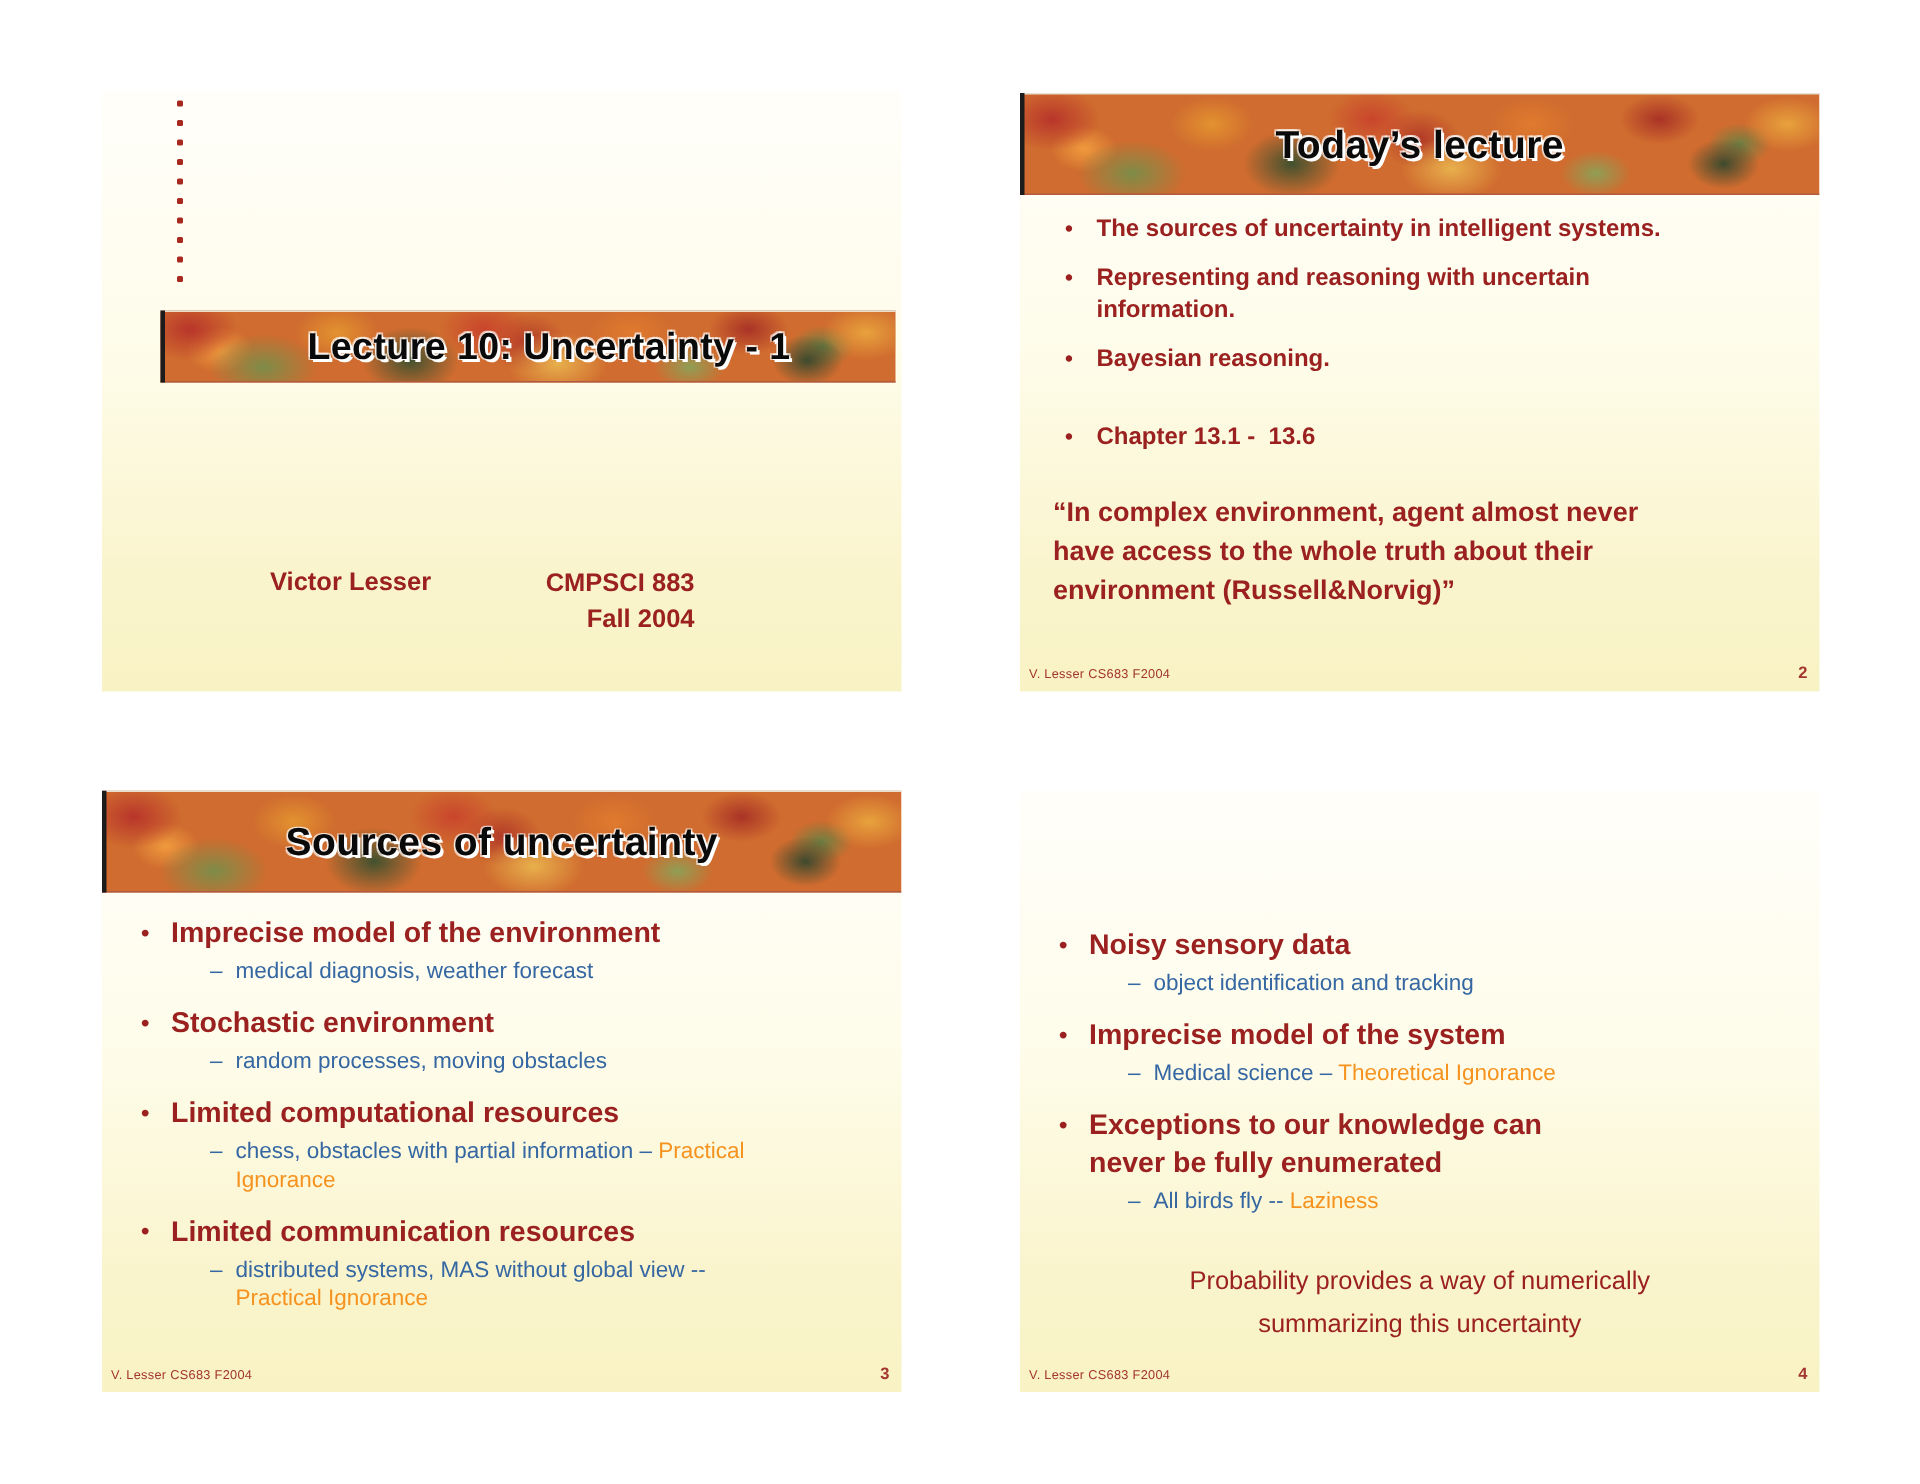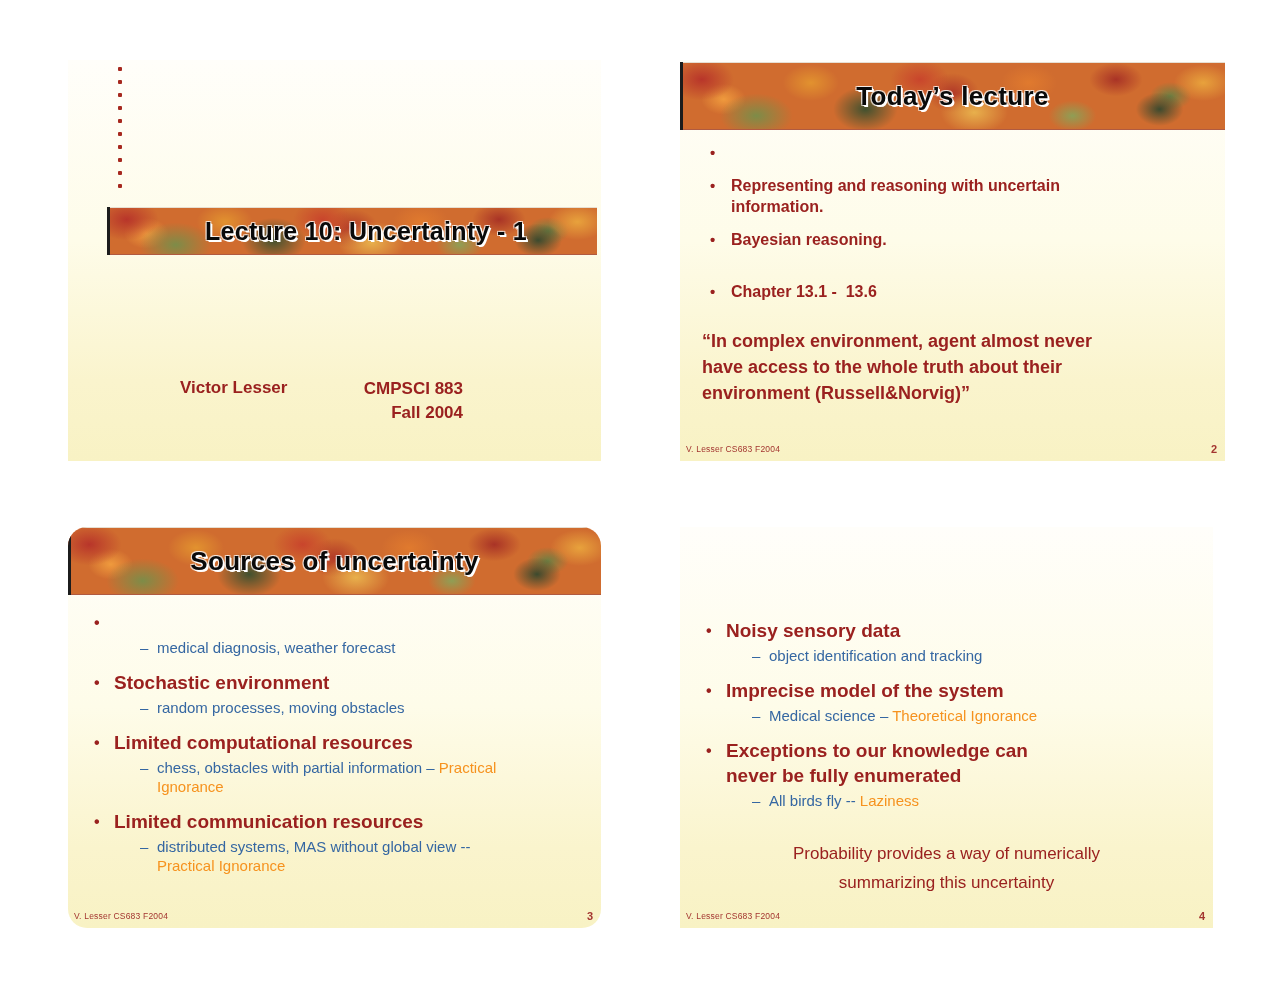--- a/index.html
+++ b/index.html
@@ -6,22 +6,22 @@
   body{
     width:1280px;height:989px;position:relative;background:#ffffff;
     font-family:"Liberation Sans","DejaVu Sans",sans-serif;
     -webkit-font-smoothing:antialiased;
   }
   .slide{
     position:absolute;width:533px;height:401px;overflow:hidden;
     background:linear-gradient(180deg,#fffefa 0%,#fefce9 45%,#faf4cd 80%,#f8f2c4 100%);
   }
   #slide-1{left:68px;top:60px;}
-  #slide-2{left:680px;top:60px;padding-left:12px;}
-  #slide-3{left:68px;top:527px;border-radius:19px;}
+  #slide-2{left:680px;top:60px;}
+  #slide-3{left:68px;top:527px;}
   #slide-4{left:680px;top:527px;}
 
   
   .banner{
     position:absolute;height:66px;left:0;right:0;
     background-color:#d06c2f;
     background-image:
       radial-gradient(ellipse 46px 30px at 4% 25%,#b8352a 0%,rgba(184,53,42,0) 70%),
       radial-gradient(ellipse 52px 32px at 14% 80%,#7d8c48 0%,rgba(125,140,72,0) 70%),
       radial-gradient(ellipse 40px 26px at 24% 30%,#e2922f 0%,rgba(226,146,47,0) 70%),
@@ -126,20 +126,21 @@
   </div>
 </div>
 
 <div class="slide" id="slide-2">
   <div class="banner">
     <div class="banner-title">Today’s lecture</div>
   </div>
   <div class="s2-content">
     <div class="s2-bullet">
       <span class="mark">•</span>
+      <span class="pre">The sources of uncertainty in intelligent systems.</span>
     </div>
     <div class="s2-bullet">
       <span class="mark">•</span>
       <span class="pre">Representing and reasoning with uncertain
 information.</span>
     </div>
     <div class="s2-bullet">
       <span class="mark">•</span>
       <span class="pre">Bayesian reasoning.</span>
     </div>
@@ -157,20 +158,21 @@
 
 <div class="slide" id="slide-3">
   <div class="banner">
     <div class="banner-title">Sources of uncertainty</div>
   </div>
   <div class="s34-content">
 
     <div class="group">
       <div class="main-bullet">
         <span class="mark">•</span>
+        <span class="pre">Imprecise model of the environment</span>
       </div>
       <div class="sub-bullet">
         <span class="dash">–</span>
         <span class="pre"><span>medical diagnosis, weather forecast</span><span class="hl"></span></span>
       </div>
     </div>
 
     <div class="group">
       <div class="main-bullet">
         <span class="mark">•</span>

